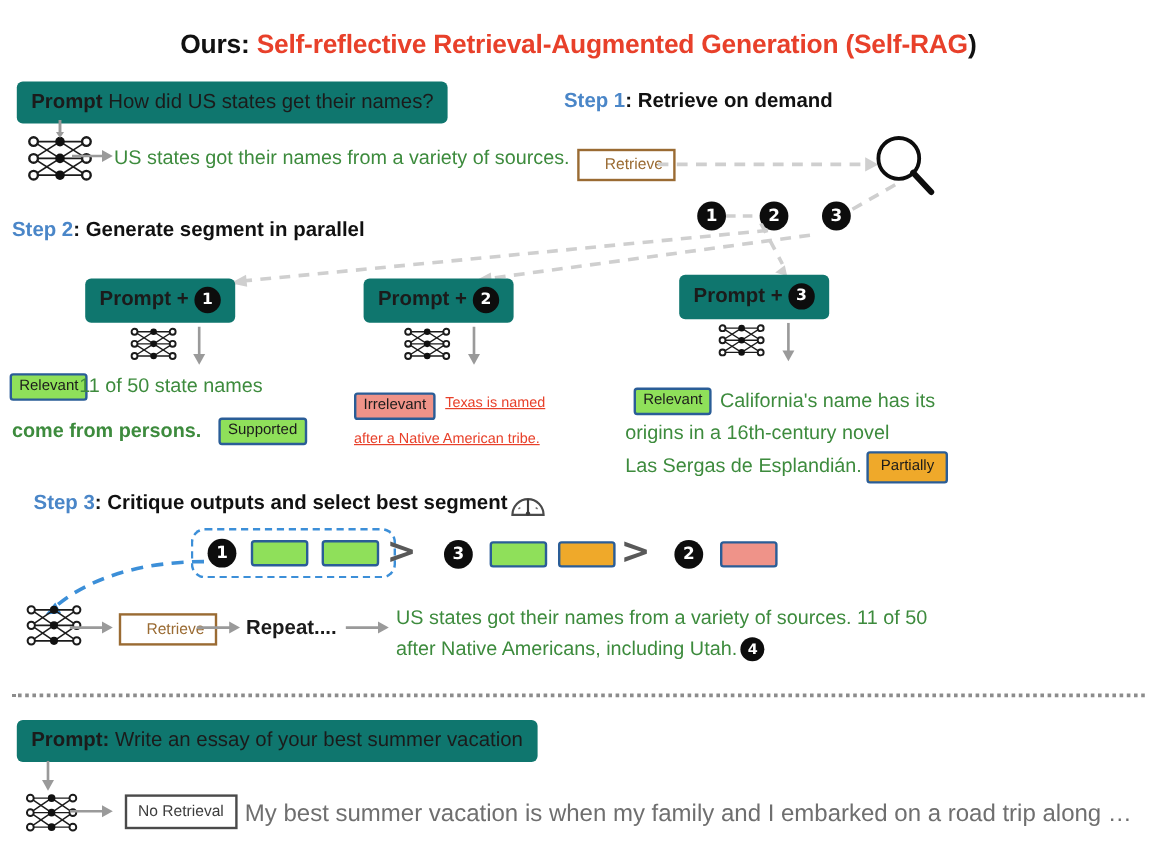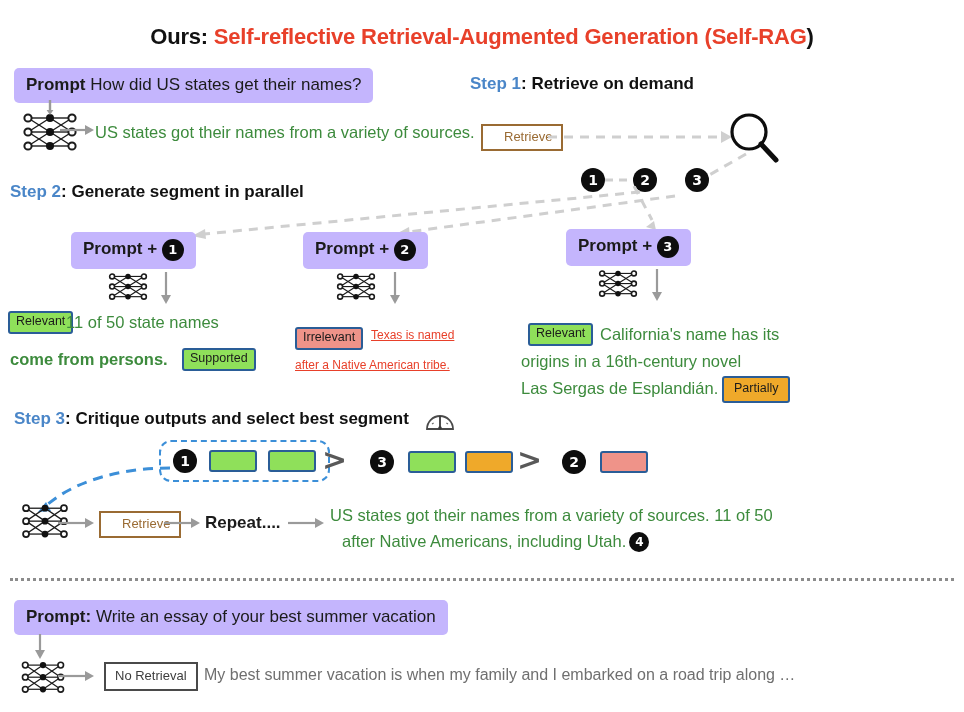--- a/index.html
+++ b/index.html
@@ -21,21 +21,21 @@
     text-align: center;
     font-size: 22px; font-weight: bold;
     letter-spacing: -0.2px;
     white-space: nowrap;
   }
   #title .red { color: #e8402a; text-align: center; }
   #title .blk { color: #111111; }
 
   
   .prompt-box {
-    background: #c4b5fd;
+    background: #0f766e;
     border-radius: 5px;
     padding: 7px 12px 8px 12px;
     font-size: 17px;
     color: #1b1b1b;
     white-space: nowrap;
     line-height: 1.15;
   }
   .prompt-box b { font-weight: bold; }
 
   
@@ -107,21 +107,21 @@
     line-height: 1.55;
   }
   .gen-red {
     color: #e8402a;
     font-size: 12px;
     line-height: 1.55;
     text-decoration: underline;
   }
   .gen-grey {
     color: #6f6f6f;
-    font-size: 16px;
+    font-size: 20px;
     line-height: 1.4;
   }
 
   
   .gt {
     color: #595959; font-size: 30px; font-weight: bold;
     font-family: "DejaVu Sans", sans-serif;
     line-height: 1;
   }
   .swatch {
@@ -377,21 +377,21 @@
   <line x1="8" y1="0" x2="8" y2="24" stroke="#9a9a9a" stroke-width="2.2"></line>
   <path d="M8 32 l-5 -9 h10 z" fill="#9a9a9a"></path>
 </svg>
 
 <div class="abs chip chip-green" style="left:528px; top:323px;">Relevant</div>
 <div class="abs gen-green" style="left:588px; top:322px; white-space:nowrap;margin-left:12px;">California's name has its</div>
 <div class="abs gen-green" style="left:521px; top:349px; white-space:nowrap;">origins  in  a  16th-century  novel</div>
 <div class="abs gen-green" style="left:521px; top:376px; white-space:nowrap;">Las Sergas de Esplandián.</div>
 <div class="abs chip chip-orange" style="left:722px; top:376px; padding:4px 10px 5px 10px;">Partially</div>
 
-<div class="abs step-hd" style="left:14px; top:409px;">
+<div class="abs step-hd" style="left:28px; top:409px;">
   <span class="sblue">Step 3</span><span>: Critique outputs and select best segment</span>
 </div>
 
 <svg class="abs" style="left:424px; top:405px;" width="32" height="28" viewBox="0 0 32 28">
   <path d="M3 24 a13 13 0 0 1 26 0 z" fill="#ffffff" stroke="#4a4a4a" stroke-width="1.8"></path>
   <line x1="16" y1="23" x2="16" y2="11" stroke="#3a3a3a" stroke-width="1.8"></line>
   <circle cx="16" cy="23" r="1.8" fill="#3a3a3a"></circle>
   <line x1="8" y1="19" x2="9.6" y2="18" stroke="#6a6a6a" stroke-width="1.2"></line>
   <line x1="24" y1="19" x2="22.4" y2="18" stroke="#6a6a6a" stroke-width="1.2"></line>
 </svg>
@@ -468,21 +468,21 @@
 
 <div class="abs repeat-txt" style="left:205px; top:513px;">Repeat....</div>
 
 <svg class="abs" style="left:288px; top:515px;" width="38" height="16" viewBox="0 0 38 16">
   <line x1="0" y1="8" x2="28" y2="8" stroke="#9a9a9a" stroke-width="2.2"></line>
   <path d="M36 8 l-9 -5 v10 z" fill="#9a9a9a"></path>
 </svg>
 
 <div class="abs gen-green" style="left:330px; top:503px; width:490px;">
   <div style="white-space:nowrap;">US states got their names from a variety of sources. 11 of 50</div>
-  <div style="white-space:nowrap;margin-left:12px;"><span>after Native Americans, including Utah.</span><span class="numcirc nc-20" style="margin-left:3px;">4</span></div>
+  <div style="white-space:nowrap;"><span>after Native Americans, including Utah.</span><span class="numcirc nc-20" style="margin-left:3px;">4</span></div>
 </div>
 
 <div class="abs" id="divider"></div>
 
 <div class="abs prompt-box" style="left:14px; top:600px;">
   <b>Prompt:</b><span> Write an essay of your best summer vacation</span>
 </div>
 
 <svg class="abs" style="left:32px; top:634px;" width="16" height="26" viewBox="0 0 16 26">
   <line x1="8" y1="0" x2="8" y2="17" stroke="#9a9a9a" stroke-width="2.2"></line>

